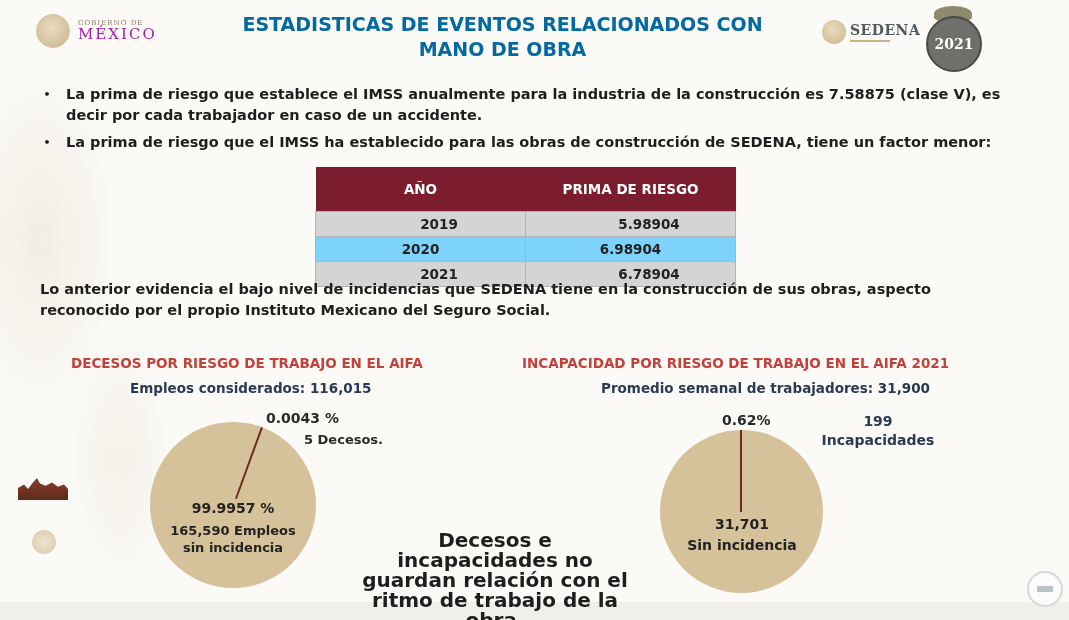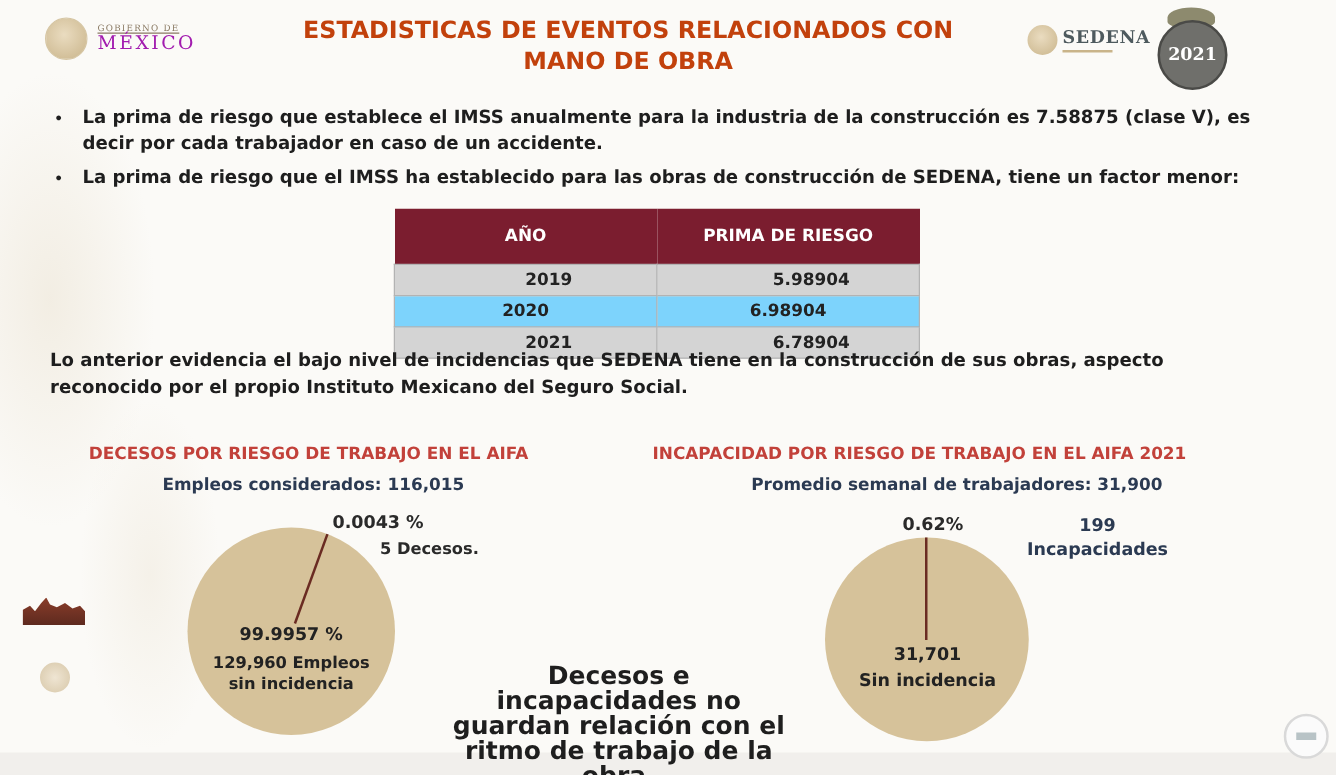--- a/index.html
+++ b/index.html
@@ -14,25 +14,25 @@
     background:
       radial-gradient(ellipse 120px 260px at 80px 200px, rgba(226,214,190,0.35), transparent 70%),
       radial-gradient(ellipse 80px 200px at 160px 420px, rgba(226,214,190,0.25), transparent 70%);
     pointer-events:none;
   }
   .bottom-strip { position:absolute; left:0; right:0; bottom:0; height:18px; background:#f1efec; }
 
   .logo-gob { position:absolute; left:36px; top:14px; display:flex; align-items:center; gap:8px; }
   .seal { width:32px; height:32px; border-radius:50%; background:radial-gradient(circle at 45% 40%, #eadcc0, #c9b48a); border:1px solid #d6c6a4; }
   .gob-text { display:flex; flex-direction:column; line-height:1; }
-  .gob-small { font-family:"DejaVu Serif", serif; font-size:7px; letter-spacing:1px; color:#8a7a64;text-decoration:underline; }
+  .gob-small { font-family:"DejaVu Serif", serif; font-size:7px; letter-spacing:1px; color:#8a7a64; }
   .gob-big { font-family:"DejaVu Serif", serif; font-size:15px; letter-spacing:2px; color:#a21caf; }
 
   .title { position:absolute; left:215px; top:12px; width:575px; text-align:center;
-    font-size:19px; font-weight:bold; color:#c2410c; line-height:25px; }
+    font-size:19px; font-weight:bold; color:#0369a1; line-height:25px; }
 
   .logo-sedena { position:absolute; left:822px; top:20px; display:flex; align-items:center; gap:4px; }
   .seal-sm { width:24px; height:24px; border-radius:50%; background:radial-gradient(circle at 45% 40%, #eadcc0, #c9b48a); }
   .sedena-text { display:flex; flex-direction:column; }
   .sedena-big { font-family:"DejaVu Serif", serif; font-size:14px; font-weight:bold; color:#4e5a5e; letter-spacing:0.5px; }
   .sedena-small { height:2px; width:40px; background:#c9b48a; margin-top:2px; }
   .aifa-badge { position:absolute; left:924px; top:6px; width:56px; height:64px; }
   .aifa-circle { position:absolute; left:2px; top:10px; width:52px; height:52px; border-radius:50%; background:#6f6f6b; border:2px solid #4a4a47; display:flex; align-items:center; justify-content:center; }
   .aifa-year { color:#fff; font-weight:bold; font-size:14px; font-family:"DejaVu Serif", serif; }
   .aifa-snake { position:absolute; left:10px; top:0; width:38px; height:16px; border-radius:50% 50% 30% 30%; background:#8d8a6e; }
@@ -140,21 +140,21 @@
 <div class="conclusion">Lo anterior evidencia el bajo nivel de incidencias que SEDENA tiene en la construcción de sus obras, aspecto reconocido por el propio Instituto Mexicano del Seguro Social.</div>
 
 <div class="sec-title" style="left:71px; top:355px;">DECESOS POR RIESGO DE TRABAJO EN EL AIFA</div>
 <div class="sec-sub" style="left:130px; top:380px;">Empleos considerados: 116,015</div>
 
 <div class="pie" style="left:150px; top:422px; width:166px; height:166px;"></div>
 <div class="pie-slice-line" style="left:261px; top:427px; width:2px; height:76px; transform:rotate(20deg);"></div>
 <div class="out-lbl" style="left:266px; top:410px;">0.0043 %</div>
 <div class="out-lbl" style="left:304px; top:432px; font-size:13px;">5 Decesos.</div>
 <div class="pie-lbl" style="left:173px; top:500px; width:120px;">99.9957 %</div>
-<div class="pie-lbl-sub" style="left:168px; top:522px; width:130px;">129,960 Empleos sin incidencia</div>
+<div class="pie-lbl-sub" style="left:168px; top:522px; width:130px;">165,590 Empleos sin incidencia</div>
 
 <div class="sec-title" style="left:522px; top:355px;">INCAPACIDAD POR RIESGO DE TRABAJO EN EL AIFA 2021</div>
 <div class="sec-sub" style="left:601px; top:380px;">Promedio semanal de trabajadores: 31,900</div>
 
 <div class="pie" style="left:660px; top:430px; width:163px; height:163px;"></div>
 <div class="pie-slice-line" style="left:740px; top:430px; width:2px; height:82px;"></div>
 <div class="out-lbl" style="left:722px; top:412px;">0.62%</div>
 <div class="out-lbl-blue" style="left:810px; top:412px; width:136px;">
   <div>199</div>
   <div>Incapacidades</div>

